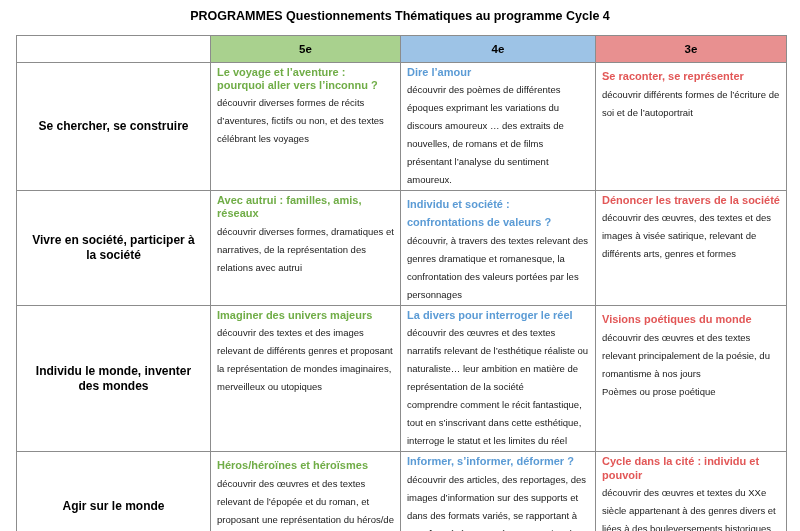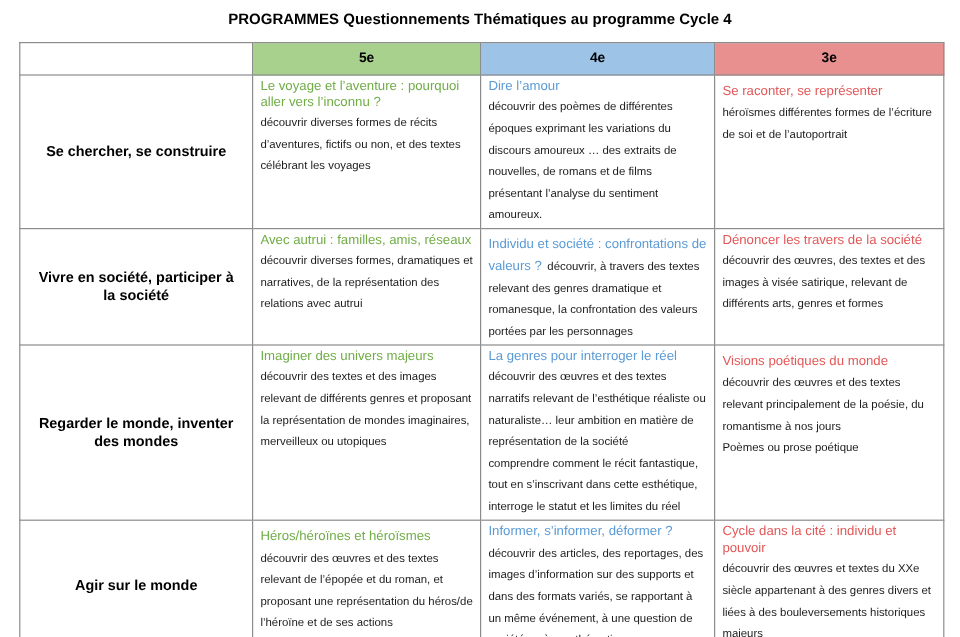--- a/index.html
+++ b/index.html
@@ -55,21 +55,21 @@
   td.colhead.red   { background: var(--red-header, #e89090); text-align: center; }
   td.rowlabel {
     text-align: center;
     vertical-align: middle;
     font-weight: bold;
     font-size: 12px;
     line-height: 1.25;
     padding: 2px 10px;
   }
   .h {
-    font-weight: normal;
+    font-weight: bold;
     font-size: 11px;
     line-height: 1.2;
   }
   .block > .h { display: block; }
   .g { color: var(--green-text, #70ad47); }
   .bl { color: var(--blue-text, #5b9bd5); }
   .r { color: var(--red-text, #e25757); }
   .b {
     font-size: 9.5px;
     line-height: 1.16;
@@ -100,44 +100,44 @@
 
       <tr class="r1">
         <td class="rowlabel">Se chercher, se construire</td>
         <td>
           <div class="block"><span class="h g">Le voyage et l’aventure : pourquoi aller vers l’inconnu ?</span> <span class="b">découvrir diverses formes de récits d’aventures, fictifs ou non, et des textes célébrant les voyages</span></div>
         </td>
         <td>
           <div class="block"><span class="h bl">Dire l’amour</span> <span class="b">découvrir des poèmes de différentes époques exprimant les variations du discours amoureux … des extraits de nouvelles, de romans et de films présentant l’analyse du sentiment amoureux.</span></div>
         </td>
         <td>
-          <div class="inline"><span class="h r">Se raconter, se représenter</span> <span class="b">héroïsmes différentes formes de l’écriture de soi et de l’autoportrait</span></div>
+          <div class="inline"><span class="h r">Se raconter, se représenter</span> <span class="b">découvrir différents formes de l’écriture de soi et de l’autoportrait</span></div>
         </td>
       </tr>
 
       <tr class="r2">
         <td class="rowlabel">Vivre en société, participer à la société</td>
         <td>
           <div class="block"><span class="h g">Avec autrui : familles, amis, réseaux</span> <span class="b">découvrir diverses formes, dramatiques et narratives, de la représentation des relations avec autrui</span></div>
         </td>
         <td>
           <div class="inline"><span class="h bl">Individu et société : confrontations de valeurs ?</span> <span class="b">découvrir, à travers des textes relevant des genres dramatique et romanesque, la confrontation des valeurs portées par les personnages</span></div>
         </td>
         <td>
           <div class="block"><span class="h r">Dénoncer les travers de la société</span> <span class="b">découvrir des œuvres, des textes et des images à visée satirique, relevant de différents arts, genres et formes</span></div>
         </td>
       </tr>
 
       <tr class="r3">
-        <td class="rowlabel">Regarder le monde, inventer des mondes</td>
+        <td class="rowlabel">Individu le monde, inventer des mondes</td>
         <td>
           <div class="block"><span class="h g">Imaginer des univers majeurs</span> <span class="b">découvrir des textes et des images relevant de différents genres et proposant la représentation de mondes imaginaires, merveilleux ou utopiques</span></div>
         </td>
         <td>
-          <div class="block"><span class="h bl">La genres pour interroger le réel</span> <span class="b">découvrir des œuvres et des textes narratifs relevant de l’esthétique réaliste ou naturaliste… leur ambition en matière de représentation de la société
+          <div class="block"><span class="h bl">La divers pour interroger le réel</span> <span class="b">découvrir des œuvres et des textes narratifs relevant de l’esthétique réaliste ou naturaliste… leur ambition en matière de représentation de la société
 comprendre comment le récit fantastique, tout en s’inscrivant dans cette esthétique, interroge le statut et les limites du réel</span></div>
         </td>
         <td>
           <div class="inline"><span class="h r">Visions poétiques du monde</span> <span class="b">découvrir des œuvres et des textes relevant principalement de la poésie, du romantisme à nos jours
 Poèmes ou prose poétique</span></div>
         </td>
       </tr>
 
       <tr class="r4">
         <td class="rowlabel">Agir sur le monde</td>

